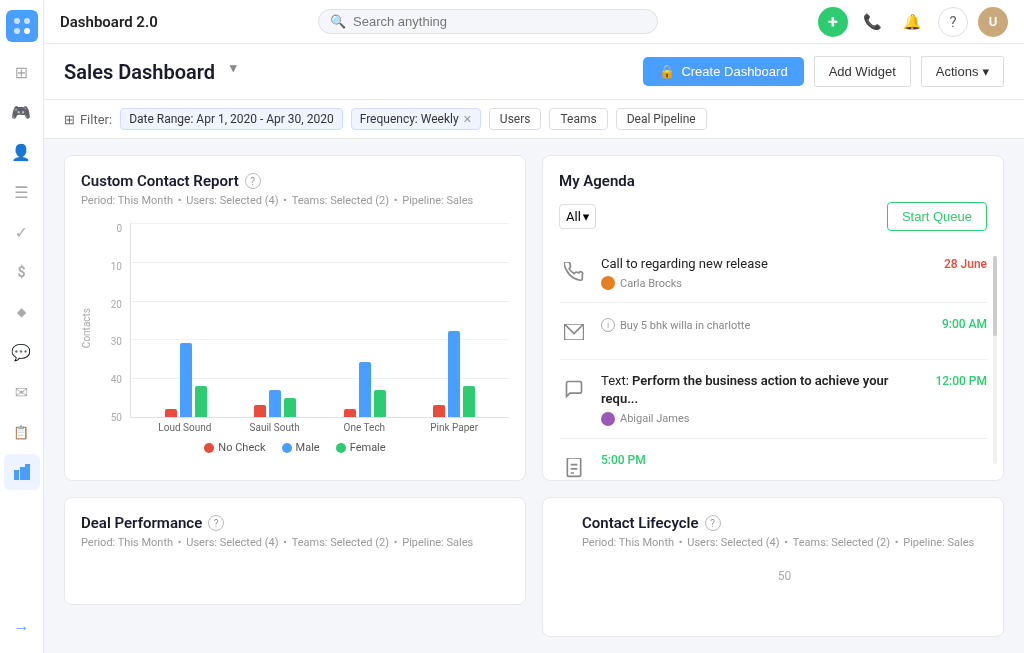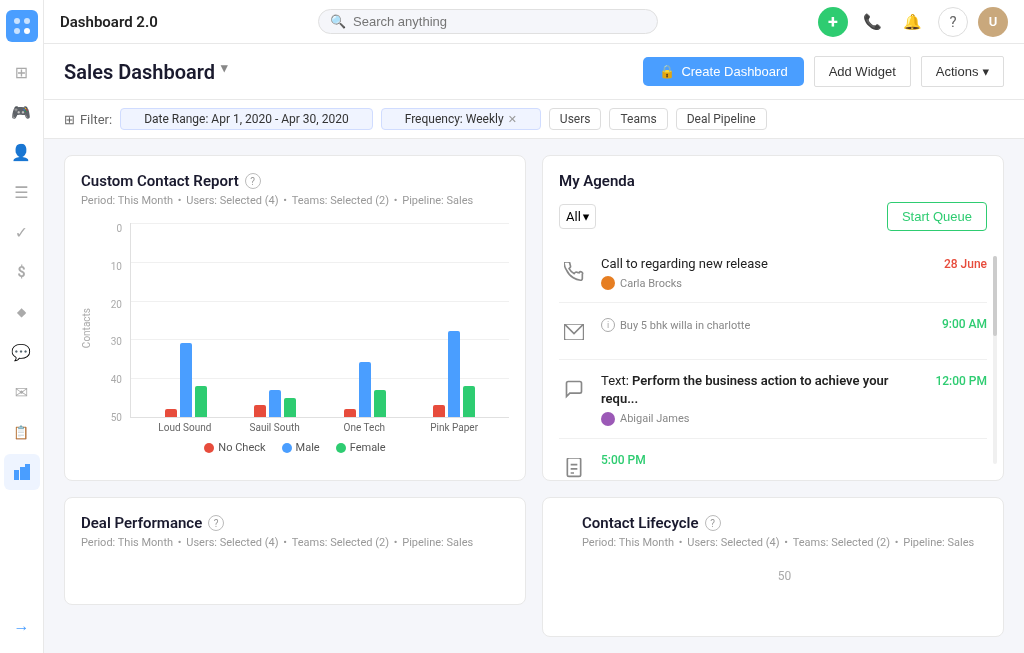--- a/index.html
+++ b/index.html
@@ -116,21 +116,21 @@
       display: flex;
       align-items: center;
       border-bottom: 1px solid #e8e8e8;
       gap: 12px;
       flex-shrink: 0;
     }
     .page-title {
       font-size: 20px;
       font-weight: 600;
       color: #1a1a2e;
-      display: flex; gap: 6px;
+      display: flex; gap: 15px;
     }
     .page-title-chevron { font-size: 13px; color: #888; }
     .page-header-actions {
       margin-left: auto;
       display: flex; gap: 10px; align-items: center;
     }
     .btn-create {
       background: #4a9eff;
       color: #fff;
       border: none;
@@ -165,21 +165,21 @@
     }
     .filter-label {
       font-size: 13px;
       color: #666;
       display: flex; align-items: center; gap: 5px;
     }
     .filter-chip {
       background: #f0f4ff;
       border: 1px solid #d0dcff;
       border-radius: 4px;
-      padding: 3px 23px;
+      padding: 3px 8px;
       font-size: 12px;
       color: #333;
       display: flex; align-items: center; gap: 4px;
       cursor: pointer;
     }
     .filter-chip .chip-x { color: #999; font-size: 11px; cursor: pointer; }
     .filter-tag {
       border: 1px solid #ddd;
       border-radius: 4px;
       padding: 3px 10px;

